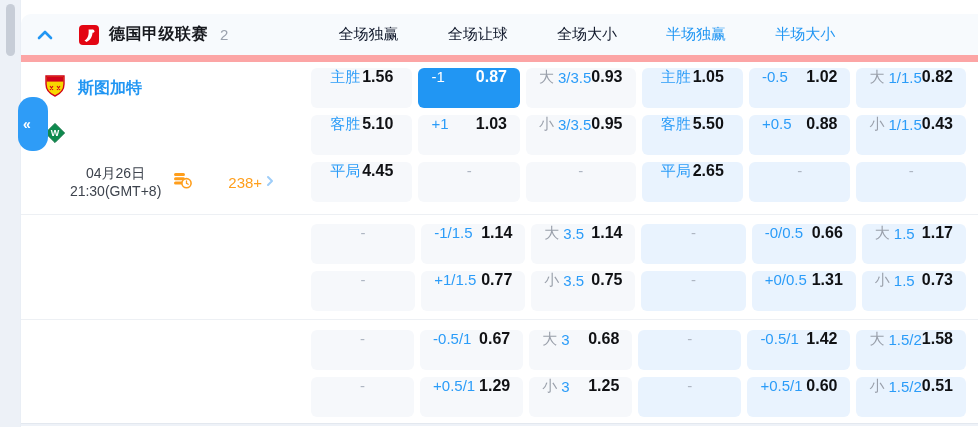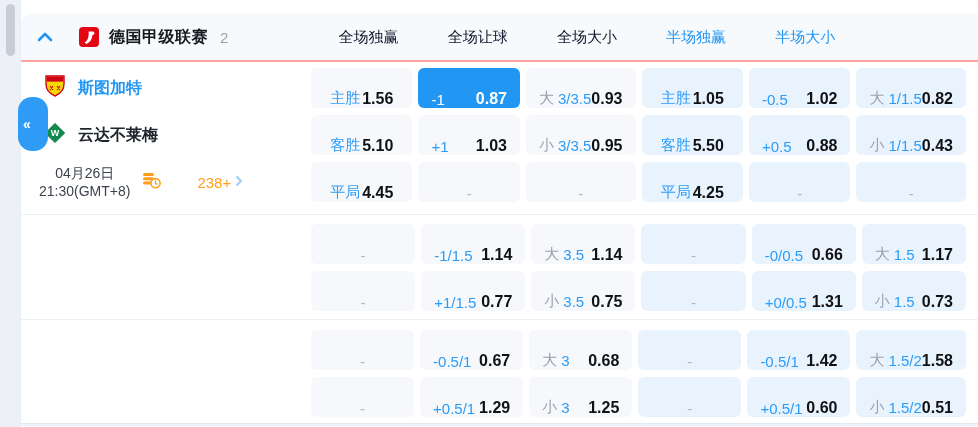--- a/index.html
+++ b/index.html
@@ -18,21 +18,21 @@
   
   .side-tab { position:absolute; left:18px; top:97px; width:30px; height:54px; background:#2e9cf7; border-radius:14px;
               color:#fff; display:flex; align-items:center; justify-content:flex-start; padding-left:5px;
               font-size:14px; font-weight:bold; z-index:5; }
 
   .panel { position:absolute; left:20px; top:0; width:958px; height:427px; background:#fff; border-left:1px solid #e9eef5; }
 
   
   .hdr { display:grid; grid-template-columns:290px repeat(6,1fr); column-gap:6px; padding-right:12px;
          margin-top:14px; height:48px; align-items:center; background:#f7fafd;
-         border-bottom:2px solid #fca5a5; border-top-left-radius:10px; }
+         border-bottom:7px solid #fca5a5; border-top-left-radius:10px; }
   .league-cell { display:flex; align-items:center; padding-left:16px; }
   .chev-up { margin-right:26px; display:flex; cursor:pointer; }
   .lg-logo { margin-right:10px; display:flex; }
   .lg-title { font-size:16px; font-weight:bold; color:#16181d; letter-spacing:0.5px; }
   .lg-count { font-size:15px; color:#9aa1ad; margin-left:12px; }
   .col-h { text-align:center; font-size:15px; color:#0f172a; }
   .col-h.half { color:#2196f3; }
 
   
   .group { display:flex; }
@@ -42,27 +42,27 @@
   .left-col { width:290px; flex:0 0 290px; display:flex; flex-direction:column; }
   .left-row { height:40px; display:flex; align-items:center; }
   .left-row + .left-row { margin-top:7px; }
   .rows { flex:1; display:grid; grid-template-columns:repeat(6,1fr); grid-auto-rows:40px; gap:7px 6px; padding-right:12px; }
 
   .team-row { padding-left:24px; gap:13px; cursor:pointer; }
   .team-name { font-size:16px; font-weight:bold; }
   .team-name.home { color:#2196f3; }
   .team-name.away { color:#20242c; }
 
-  .info-row { justify-content:flex-start; padding:0 6px 0 18px;gap:12px; }
+  .info-row { justify-content:center; padding:0 6px 0 18px;gap:12px; }
   .dt { text-align:center; font-size:14px; color:#3d434d; line-height:1.3; }
   .more { display:flex; align-items:center; gap:4px; cursor:pointer; }
   .more-count { font-size:15px; color:#ff9e1b;margin-left:32px; }
 
   
-  .cell { height:40px; border-radius:6px; display:flex; align-items:flex-end; background:#f6f8fb; font-size:15px; cursor:pointer; }
+  .cell { height:40px; border-radius:6px; display:flex; align-items:flex-start; background:#f6f8fb; font-size:15px; cursor:pointer; }
   .cell.half { background:#e9f3fe; }
   .cell.wl { justify-content:center; gap:2px; }
   .cell.hc, .cell.ou { justify-content:space-between; padding:0 13px; }
   .cell.none { justify-content:center; cursor:default; }
   .lbl,.hcp,.line { color:#2b9cf8; }
   .pre { color:#9aa0ab; margin-right:4px; }
   .ou-g { display:flex; align-items:center; }
   .val { color:#101114; font-weight:700; font-size:16px; }
   .dash { color:#aeb6c2; }
   .cell.sel { background:#2196f3; }
@@ -126,21 +126,20 @@
         </div>
         <div class="left-row team-row">
           <span>
             <svg width="20" height="20" viewBox="0 0 20 20">
               <g transform="rotate(45 10 10)">
                   <rect x="3.2" y="3.2" width="13.6" height="13.6" fill="#0e8a4e" stroke="#0a6b3c" stroke-width="0.8"></rect>
                 </g>
               <text x="10" y="13.4" text-anchor="middle" font-size="9" font-weight="bold" fill="#fff" font-family="Liberation Sans, sans-serif">W</text>
             </svg>
           </span>
-          <span class="team-name away">云达不莱梅</span>
         </div>
         <div class="left-row info-row">
           <div class="dt">
             <div>04月26日</div>
             <div>21:30(GMT+8)</div>
           </div>
           <div class="more">
             <span>
               <svg width="19" height="17" viewBox="0 0 19 17">
                 <rect x="1" y="1" width="11" height="3.1" rx="1.55" fill="#ff9e1b"></rect>
@@ -225,21 +224,21 @@
             <span class="val">4.45</span>
           </div>
           <div class="cell none">
             <span class="dash">-</span>
           </div>
           <div class="cell none">
             <span class="dash">-</span>
           </div>
           <div class="cell half wl">
             <span class="lbl">平局</span>
-            <span class="val">4.25</span>
+            <span class="val">2.65</span>
           </div>
           <div class="cell half none">
             <span class="dash">-</span>
           </div>
           <div class="cell half none">
             <span class="dash">-</span>
           </div>
         </div>
     </section>
 

